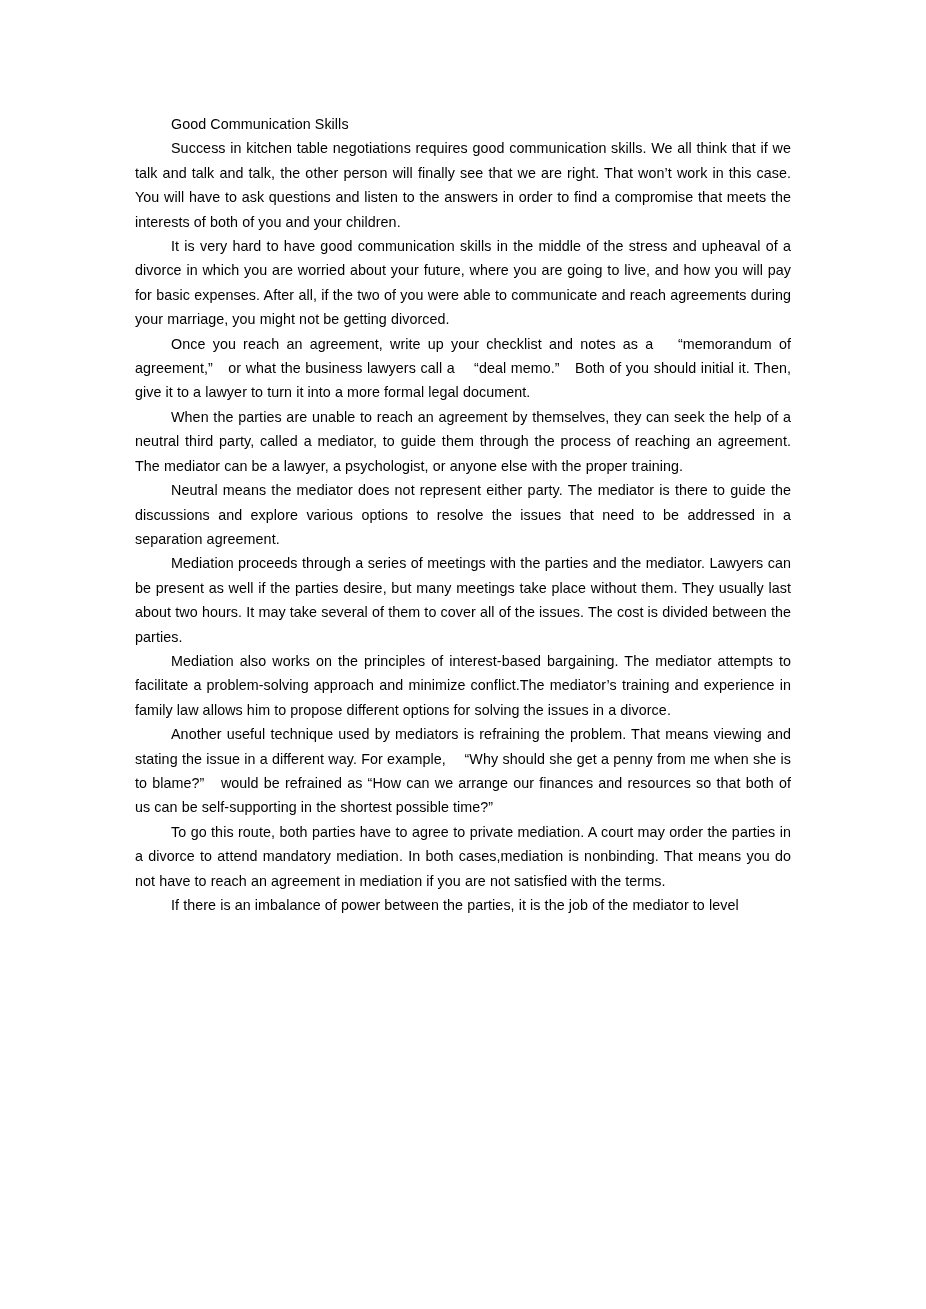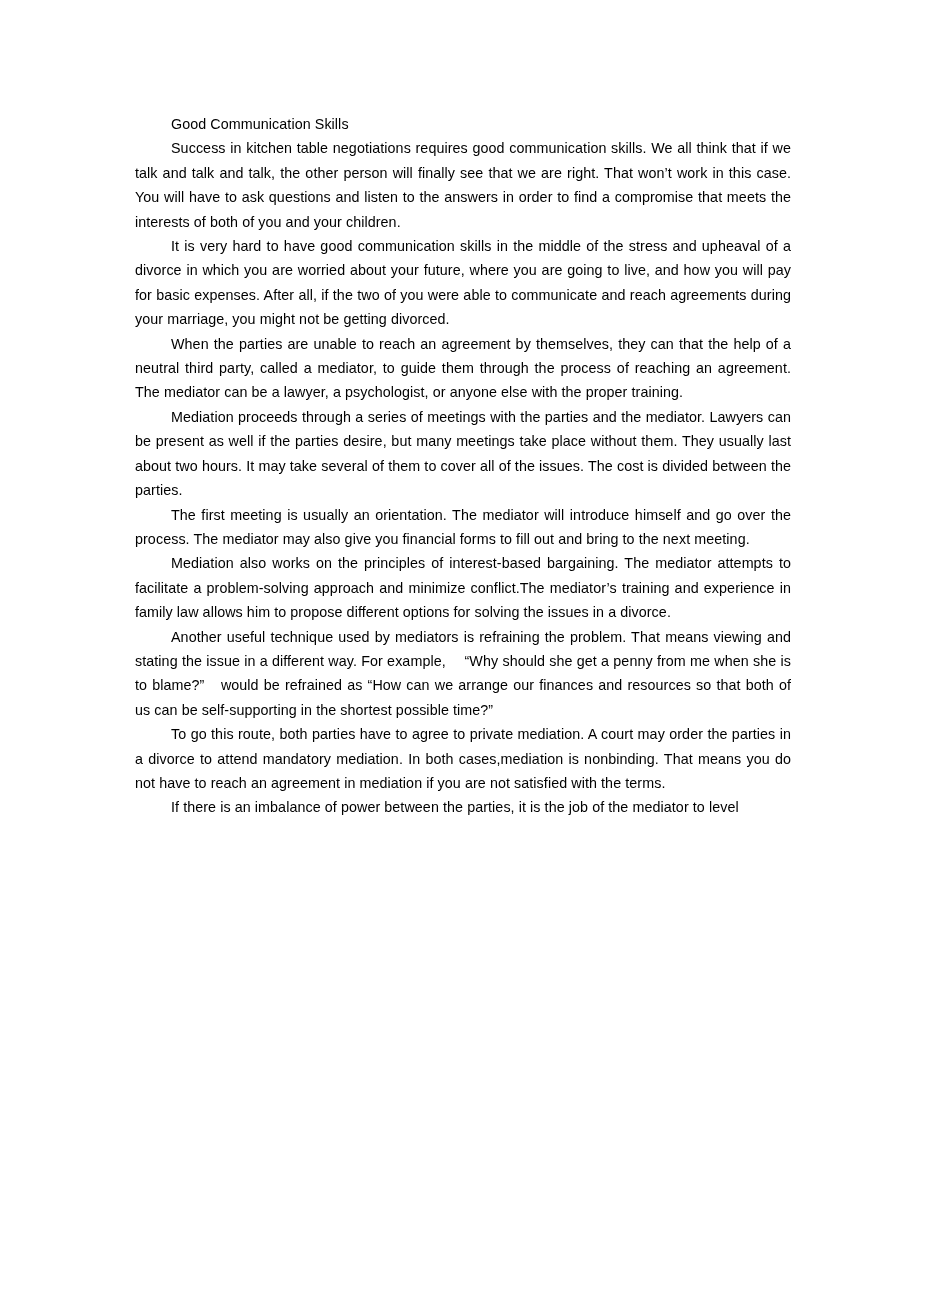--- a/index.html
+++ b/index.html
@@ -43,21 +43,22 @@
   }
 </style>
 </head>
 <body>
 
 <div class="page">
   <div class="text-column">
     <p class="heading">Good Communication Skills</p>
     <p class="indent">Success in kitchen table negotiations requires good communication skills. We all think that if we talk and talk and talk, the other person will finally see that we are right. That won’t work in this case. You will have to ask questions and listen to the answers in order to find a compromise that meets the interests of both of you and your children.</p>
     <p class="indent">It is very hard to have good communication skills in the middle of the stress and upheaval of a divorce in which you are worried about your future, where you are going to live, and how you will pay for basic expenses. After all, if the two of you were able to communicate and reach agreements during your marriage, you might not be getting divorced.</p>
-    <p class="indent">When the parties are unable to reach an agreement by themselves, they can that the help of a neutral third party, called a mediator, to guide them through the process of reaching an agreement. The mediator can be a lawyer, a psychologist, or anyone else with the proper training.</p>
+    <p class="indent">Once you reach an agreement, write up your checklist and notes as a 　“memorandum of agreement,”　or what the business lawyers call a 　“deal memo.”　Both of you should initial it. Then, give it to a lawyer to turn it into a more formal legal document.</p>
+    <p class="indent">When the parties are unable to reach an agreement by themselves, they can seek the help of a neutral third party, called a mediator, to guide them through the process of reaching an agreement. The mediator can be a lawyer, a psychologist, or anyone else with the proper training.</p>
+    <p class="indent">Neutral means the mediator does not represent either party. The mediator is there to guide the discussions and explore various options to resolve the issues that need to be addressed in a separation agreement.</p>
     <p class="indent">Mediation proceeds through a series of meetings with the parties and the mediator. Lawyers can be present as well if the parties desire, but many meetings take place without them. They usually last about two hours. It may take several of them to cover all of the issues. The cost is divided between the parties.</p>
-    <p class="indent">The first meeting is usually an orientation. The mediator will introduce himself and go over the process. The mediator may also give you financial forms to fill out and bring to the next meeting.</p>
     <p class="indent">Mediation also works on the principles of interest-based bargaining. The mediator attempts to facilitate a problem-solving approach and minimize conflict.The mediator’s training and experience in family law allows him to propose different options for solving the issues in a divorce.</p>
     <p class="indent">Another useful technique used by mediators is refraining the problem. That means viewing and stating the issue in a different way. For example, 　“Why should she get a penny from me when she is to blame?”　would be refrained as “How can we arrange our finances and resources so that both of us can be self-supporting in the shortest possible time?”</p>
     <p class="indent">To go this route, both parties have to agree to private mediation. A court may order the parties in a divorce to attend mandatory mediation. In both cases,mediation is nonbinding. That means you do not have to reach an agreement in mediation if you are not satisfied with the terms.</p>
     <p class="indent">If there is an imbalance of power between the parties, it is the job of the mediator to level</p>
   </div>
 </div>
 
 </body></html>

